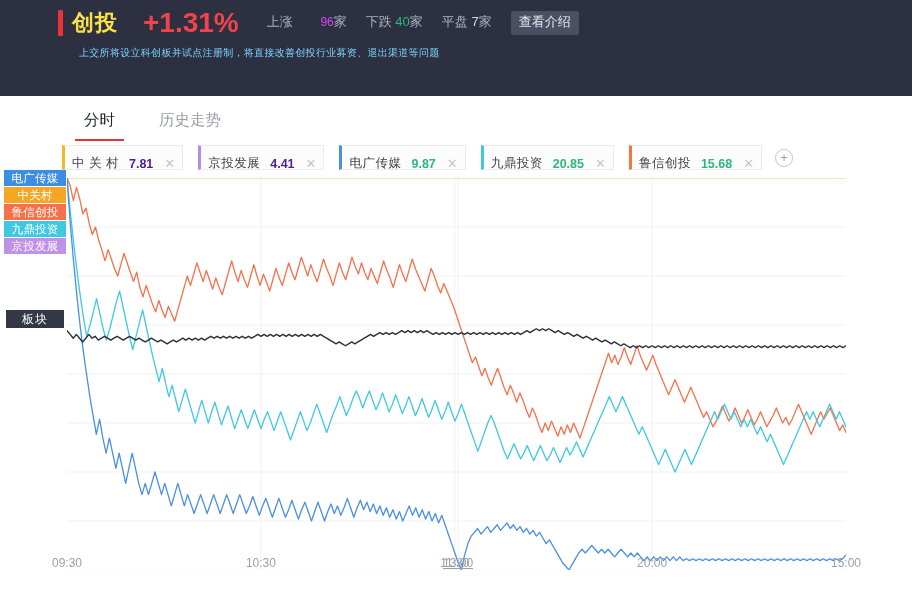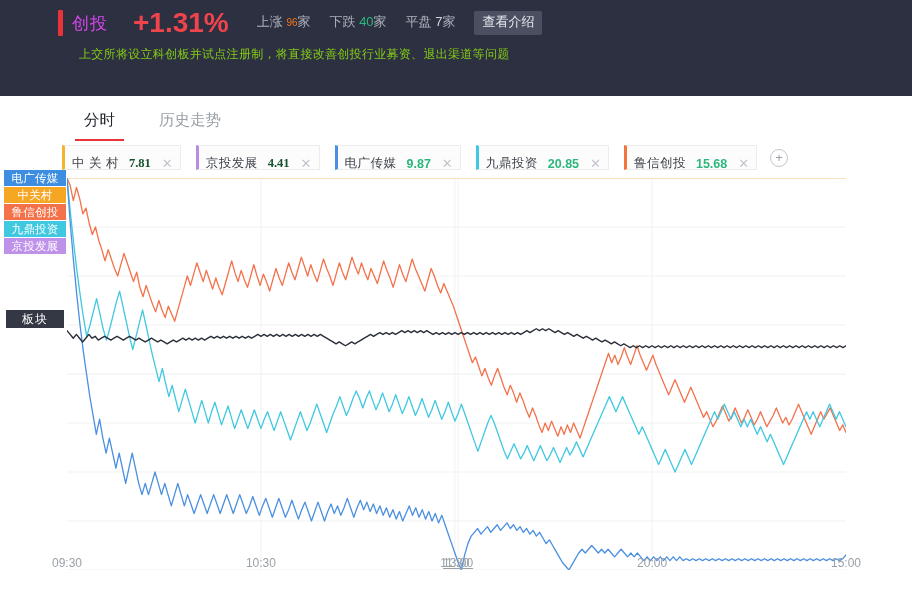--- a/index.html
+++ b/index.html
@@ -12,35 +12,35 @@
   }
   #app { position: relative; width: 912px; height: 600px; background: #fff; }
 
   
   .header {
     position: absolute; left: 0; top: 0; width: 912px; height: 96px;
     background: #2c3040;
   }
   .hdr-row1 { position: absolute; left: 58px; top: 6px; height: 34px; display: flex; align-items: center; }
   .accent-bar { width: 5px; height: 26px; background: #e8333a; border-radius: 1px; margin-right: 9px; }
-  .sector-name { color: #d946ef; font-size: 17px; letter-spacing: 1px; line-height: 1; }
+  .sector-name { color: #fde047; font-size: 22px; letter-spacing: 1px; line-height: 1; font-weight: bold; }
   .sector-pct { color: #f0444c; font-size: 28px; font-weight: bold; margin-left: 25px; line-height: 1; }
   .stat-group { display: flex; align-items: baseline; margin-left: 28px; }
   .stat { color: #aeb2bd; font-size: 13px; margin-right: 19px; white-space: nowrap; }
-  .stat .v-up { color: #f97316; font-size: 10px; }
+  .stat .v-up { color: #d946ef; font-size: 12px; margin-left: 24px; }
   .stat .v-down { color: #2cb87c; font-size: 13px; }
   .stat .v-flat { color: #d5d8e0; font-size: 13px; }
   .intro-btn {
     background: #4a4f61; color: #e7e9ef; font-size: 13px;
     padding: 3px 8px 4px 8px; border: none; border-radius: 2px;
     cursor: pointer; line-height: 1.25;
   }
   .hdr-sub {
     position: absolute; left: 79px; top: 46px;
-    color: #84cc16; font-size: 12px; letter-spacing: .3px;
+    color: #7dd3fc; font-size: 10px; letter-spacing: .3px;
   }
 
   
   .tabs { position: absolute; left: 84px; top: 110px; display: flex; align-items: flex-end; }
   .tab { font-size: 15.5px; color: #9aa0a8; padding: 0 0 8px 0; margin-right: 44px; cursor: pointer; position: relative; }
   .tab.active { color: #1f232b; }
   .tab.active::after {
     content: ""; position: absolute; left: -9px; right: -9px; bottom: -2px;
     height: 2px; background: #e8333a;
   }
@@ -48,21 +48,21 @@
   
   .chips { position: absolute; left: 62px; top: 145px; display: flex; align-items: center; }
   .chip {
     display: flex; align-items: center; height: 25px;
     background: #fcfcfc; border: 1px solid #ececec;
     border-left-width: 3px; padding: 12px 7px 0 7px; margin-right: 15px;
     cursor: pointer; white-space: nowrap;
   }
   .chip-name { font-size: 12.5px; color: #3d4149; letter-spacing: .5px; }
   .chip-price { font-size: 12.5px; margin-left: 10px; font-weight: bold; }
-  .chip-price.up { color: #14532d; font-family: Liberation Serif, serif; }
+  .chip-price.up { color: #4c1d95; }
   .chip-price.down { color: #2cb87c; }
   .chip-close { margin-left: 11px; color: #c2c6cc; font-size: 13px; line-height: 1; cursor: pointer; }
   .add-btn {
     width: 18px; height: 18px; border: 1px solid #c2c6cc; border-radius: 50%;
     color: #9aa0a8; font-size: 13px; line-height: 16px; text-align: center;
     cursor: pointer; margin-left: -2px;
   }
 
   
   .series-legend { position: absolute; left: 4px; top: 170px; }

